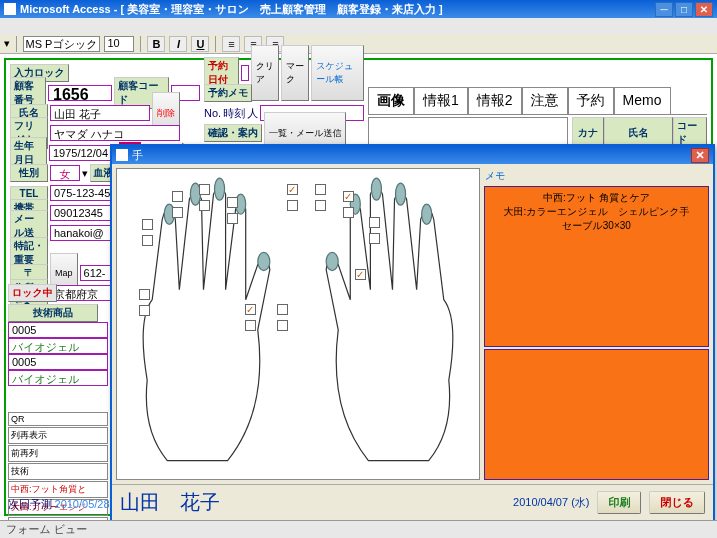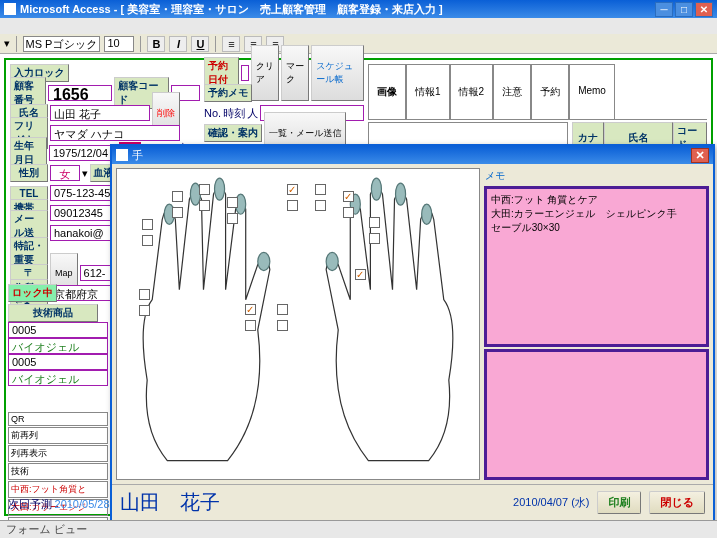--- a/index.html
+++ b/index.html
@@ -20,37 +20,37 @@
 .lbl { background: #d8e8c0; border: 1px outset #ccc; color: #003366; font-weight: bold; padding: 1px 3px; font-size: 10px; display: inline-flex; align-items: center; justify-content: center; }
 .lbl-narrow { width: 38px; }
 .inp { border: 1px solid #a21caf; background: #fff; padding: 1px 3px; height: 16px; }
 .num-lg { font-size: 16px; font-weight: bold; padding: 0 4px; }
 .pink { color: #cc0066; }
 .btn { background: linear-gradient(#f8f8f8,#ddd); border: 1px outset #ccc; padding: 14px 4px; font-size: 9px; }
 .btn-red { color: red; }
 .mid-col { width: 160px; display: flex; flex-direction: column; gap: 2px; }
 .right-col { flex: 1; display: flex; flex-direction: column; gap: 2px; }
 .tabbar { display: flex; gap: 0; border-bottom: 1px solid #888; }
-.tab { border: 1px solid #888; border-bottom: none; padding: 20px 8px; background: #fff; font-size: 10px; }
+.tab { border: 1px solid #888; border-bottom: none; padding: 4px 8px; background: #fff; font-size: 14px; margin-top: 23px; }
 .tab.active { background: #fff; font-weight: bold; }
 .list-area { border: 1px solid #888; flex: 1; overflow: auto; font-size: 10px; }
 .list-row { display: flex; padding: 12px 2px; gap: 6px; }
 .red-star { color: red; }
 .bl-tab { border: 1px solid #888; padding: 1px 2px; margin-bottom: 1px; font-size: 9px; }
 
 
 .popup { position: absolute; left: 110px; top: 144px; width: 605px; height: 378px; border: 2px solid #0a5fd6; background: #ece9d8; box-shadow: 2px 2px 6px rgba(0,0,0,0.3); display: flex; flex-direction: column; }
 .popup-title { background: linear-gradient(to bottom, #0a5fd6, #3b8be8); height: 18px; display: flex; align-items: center; color: #fff; padding: 0 4px; }
 .popup-title .spacer { flex: 1; }
 .popup-title .close { width: 18px; height: 15px; background: #e06050; border: 1px solid #a03020; color: #fff; display: flex; align-items: center; justify-content: center; font-weight: bold; }
 .popup-body { flex: 1; display: flex; gap: 4px; padding: 4px; }
 .hand-pane { flex: 1; background: #fff; border: 1px solid #888; position: relative; }
 .memo-col { width: 225px; display: flex; flex-direction: column; gap: 2px; }
 .memo-lbl { color: #0066cc; font-size: 10px; padding: 1px; }
-.memo-box { flex: 1; background: #f9a8d4; border: 3px solid #4c1d95; padding: 4px; font-size: 10px; white-space: pre-wrap; }
+.memo-box { flex: 1; background: #f97316; border: 1px solid #4c1d95; padding: 4px; font-size: 10px; white-space: pre-wrap; text-align: center; }
 .popup-footer { display: flex; align-items: center; padding: 4px 8px; gap: 8px; background: #ece9d8; border-top: 1px solid #aaa; }
 .big-name { font-size: 20px; color: #0033aa; font-weight: normal; }
 .date-blue { color: #0033aa; font-size: 11px; }
 .pbtn { background: linear-gradient(#f4f0e0,#e0dcc0); border: 1px outset #ccc; padding: 3px 10px; color: #208020; font-weight: bold; border-radius: 2px; }
 .pbtn.close2 { color: #cc0000; }
 
 .statusbar { position: absolute; bottom: 0; left: 0; right: 0; height: 18px; background: #e8e8e8; border-top: 1px solid #999; display: flex; align-items: center; padding: 0 6px; font-size: 10px; color: #444; }
 
 .chk { display: inline-block; width: 11px; height: 11px; border: 1px solid #666; background: #fff; }
 .chk.checked::after { content: "✓"; color: #d06000; font-size: 10px; line-height: 9px; display: block; }
@@ -251,30 +251,30 @@
                 <span style="flex:1">安央 更美</span>
                 <span class="red-star" style="width:10px">★</span>
                 <span style="width:30px;text-align:right">1260</span>
               </div>
             </div>
       </div>
     </div>
   </div>
 
   <div style="position:absolute;left:2px;top:224px;width:100px;font-size:9px">
-    <div class="lbl" style="background:#86efac;color:#cc0000">ロック中</div>
+    <div class="lbl" style="background:#e5e5e5;color:#cc0000">ロック中</div>
     <div class="lbl" style="width:90px;margin-top:2px;text-align:center">技術商品</div>
     <div class="inp">0005</div>
     <div class="inp" style="color:#208020">バイオジェル</div>
     <div class="inp">0005</div>
     <div class="inp" style="color:#208020">バイオジェル</div>
     <div id="bl-links" style="margin-top:26px">
           <div class="bl-tab">QR</div>
+          <div class="bl-tab">列再表示</div>
           <div class="bl-tab">前再列</div>
-          <div class="bl-tab">列再表示</div>
           <div class="bl-tab">技術</div>
           <div class="bl-tab" style="color: rgb(204, 0, 0);">中西:フット角質と</div>
           <div class="bl-tab" style="color: rgb(204, 0, 0);">大田:カラーエンジ</div>
           <div class="bl-tab">伝票削除</div>
         </div>
   </div>
   <div style="position:absolute;left:2px;bottom:2px;font-size:9px">
     <span style="color:#006">次回予測</span>
     <span style="color:#3b8be8">2010/05/28</span>
   </div>

